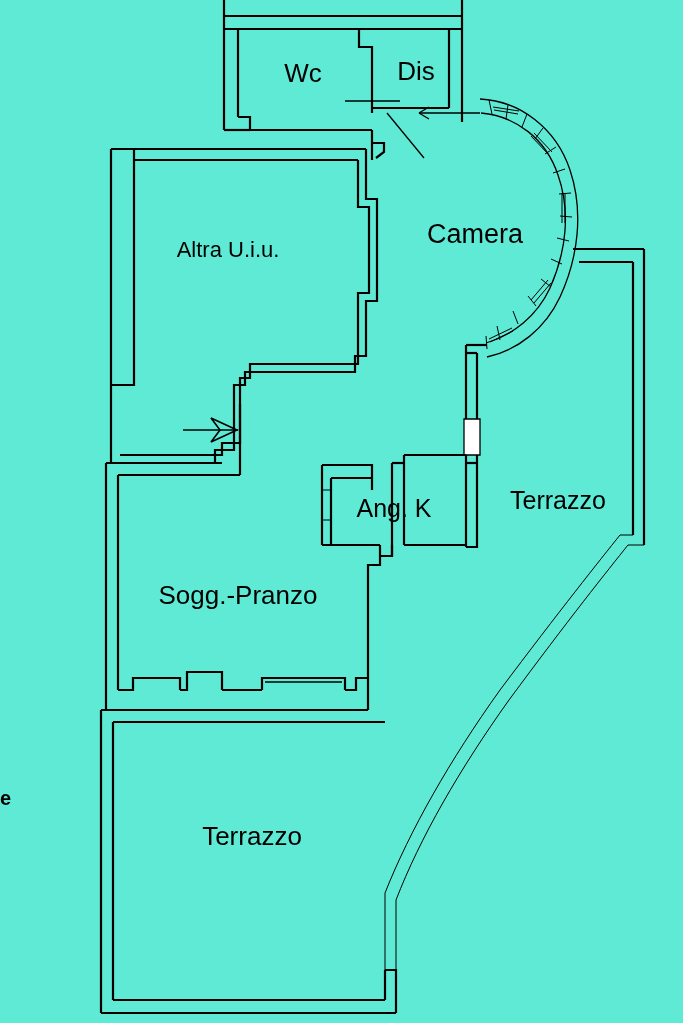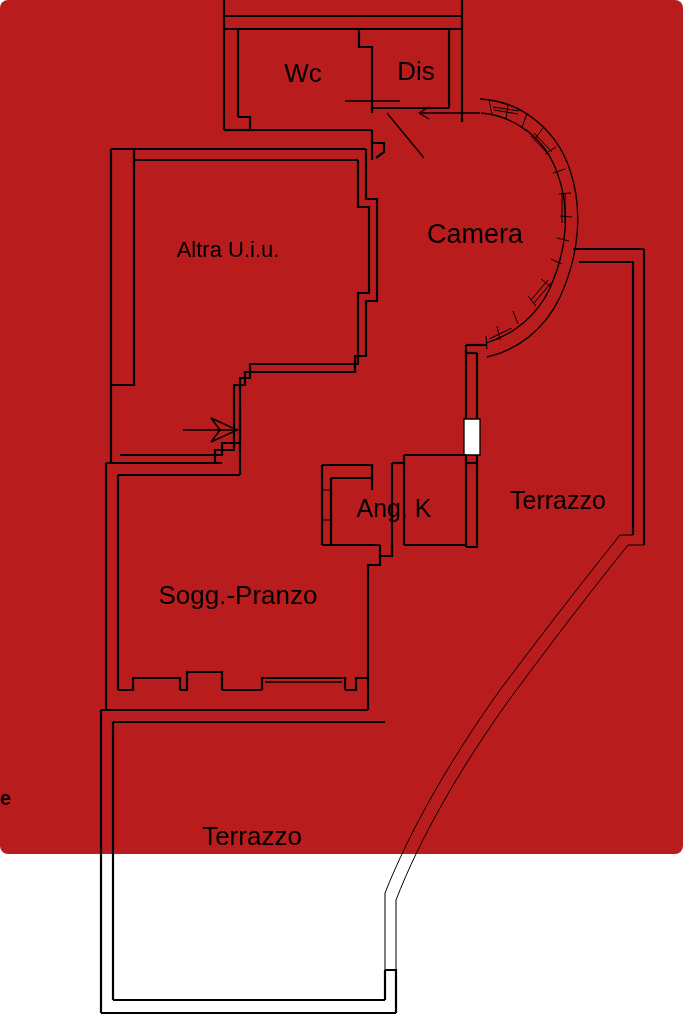--- a/index.html
+++ b/index.html
@@ -10,23 +10,22 @@
   }
   body {
     width: 683px;
     height: 1023px;
     overflow: hidden;
     font-family: "Liberation Sans", sans-serif;
   }
   #plan-root {
     position: relative;
     width: 683px;
-    height: 854px;
-    background: #b91c1c;
-    border-radius: 8px;
+    height: 1023px;
+    background: #5eead4;
   }
   #floorplan-svg {
     position: absolute;
     left: 0;
     top: 0;
     width: 683px;
     height: 1023px;
     display: block;
   }
   .room-label {

